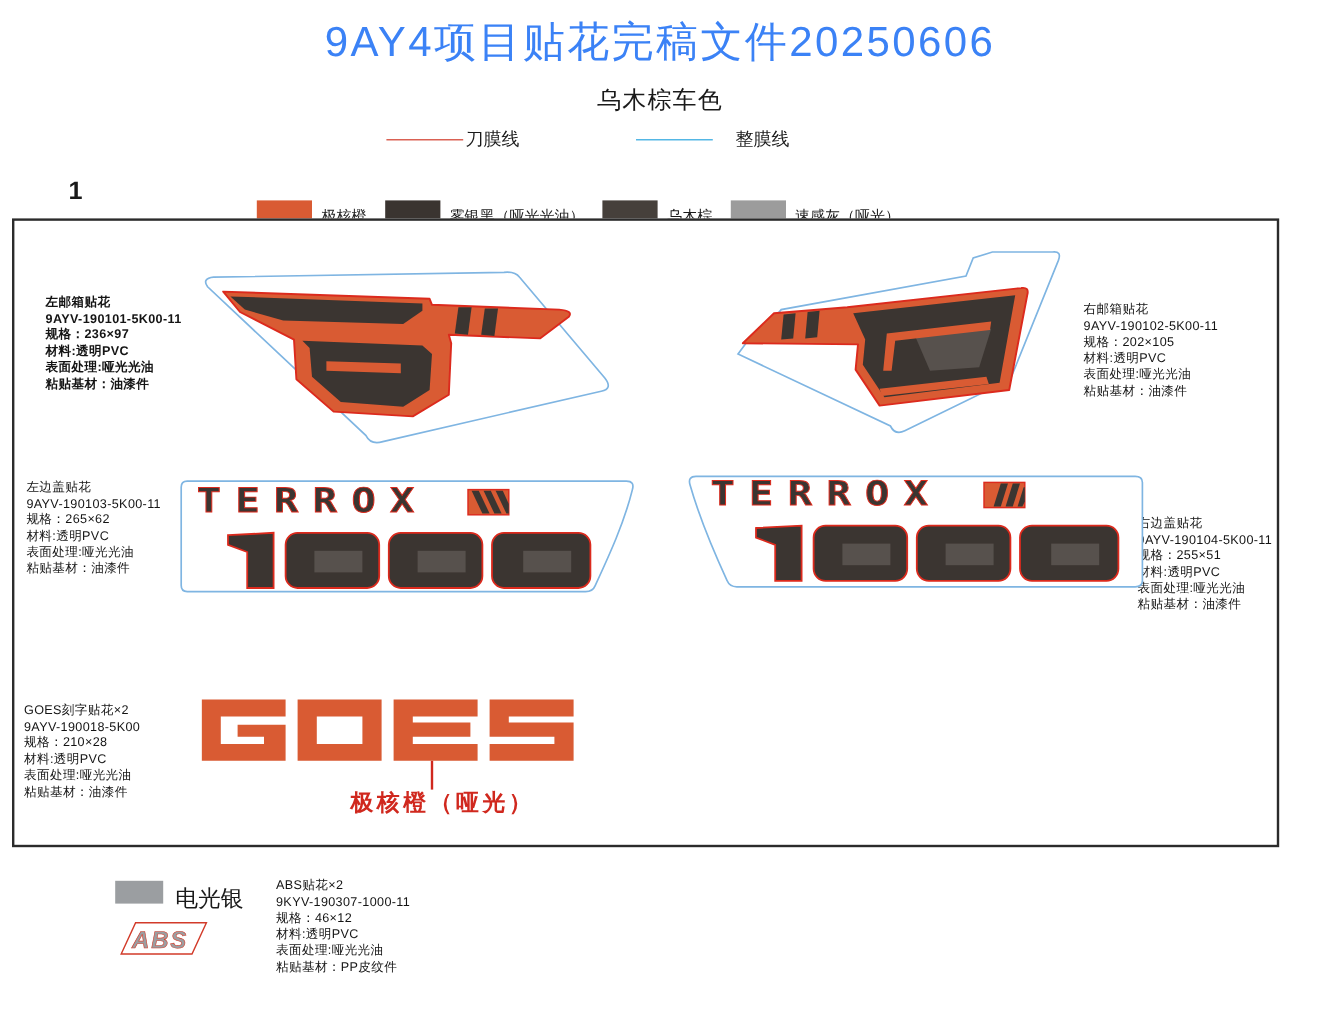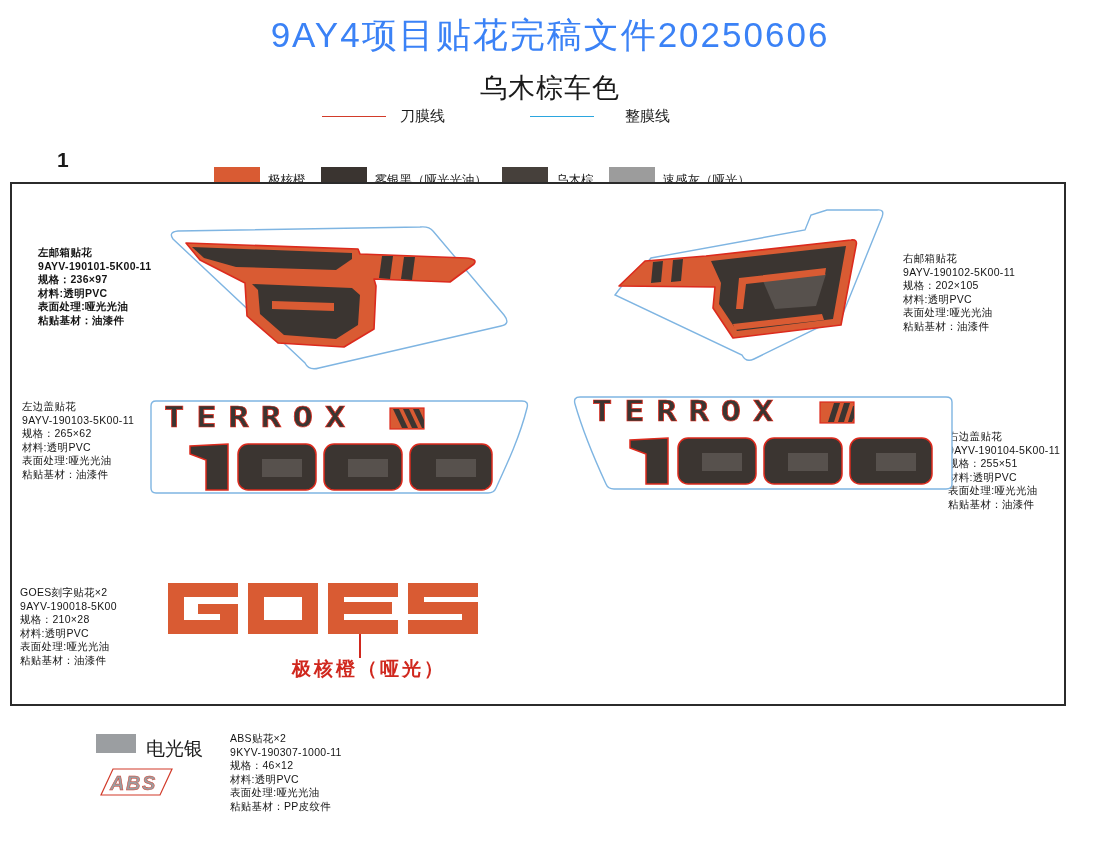--- a/index.html
+++ b/index.html
@@ -2,24 +2,24 @@
 <html><head>
 <meta charset="utf-8">
 <style>
   html,body{margin:0;padding:0;}
   body{
     width:1100px;height:850px;background:#ffffff;position:relative;
     font-family:"Liberation Sans", sans-serif;color:#1a1a1a;overflow:hidden;
   }
   .abs{position:absolute;}
   .title{left:0;right:0;top:12px;text-align:center;font-size:35px;font-weight:500;letter-spacing:2px;color:#3b82f6;}
-  .subtitle{left:0;right:0;top:70px;text-align:center;font-size:27px;font-weight:400;letter-spacing:1px;}
+  .subtitle{left:0;right:0;top:70px;text-align:center;font-size:20px;font-weight:400;letter-spacing:1px;}
   .lineleg{display:flex;align-items:center;top:106px;height:20px;}
   .lineleg .seg{width:64px;height:0;border-top:1.6px solid;}
-  .lineleg .lbl{font-size:15px;margin-left:14px;}
+  .lineleg .lbl{font-size:15px;margin-left:2px;}
   .colorleg{left:214px;top:146px;display:flex;gap:15px;align-items:flex-start;}
   .colorleg .item{display:flex;align-items:flex-start;gap:8px;margin-top:21px;}
   .colorleg .sw{width:46px;height:26px;flex:0 0 auto;}
   .colorleg .lbl{font-size:12.5px;white-space:nowrap;padding-top:5px;}
   .colorleg .col{display:flex;flex-direction:column;}
   .colorleg .code{font-size:5.5px;color:#444;line-height:6px;}
   .secnum{left:57px;top:148px;font-size:21px;font-weight:bold;}
   .bigbox{left:10px;top:182px;width:1052px;height:520px;border:2px solid #2b2b2b;background:#fff;}
   .spec{font-size:10.5px;line-height:13.5px;letter-spacing:0.3px;color:#141414;white-space:nowrap;}
   .callout-line{width:1.6px;background:#d0281e;}

